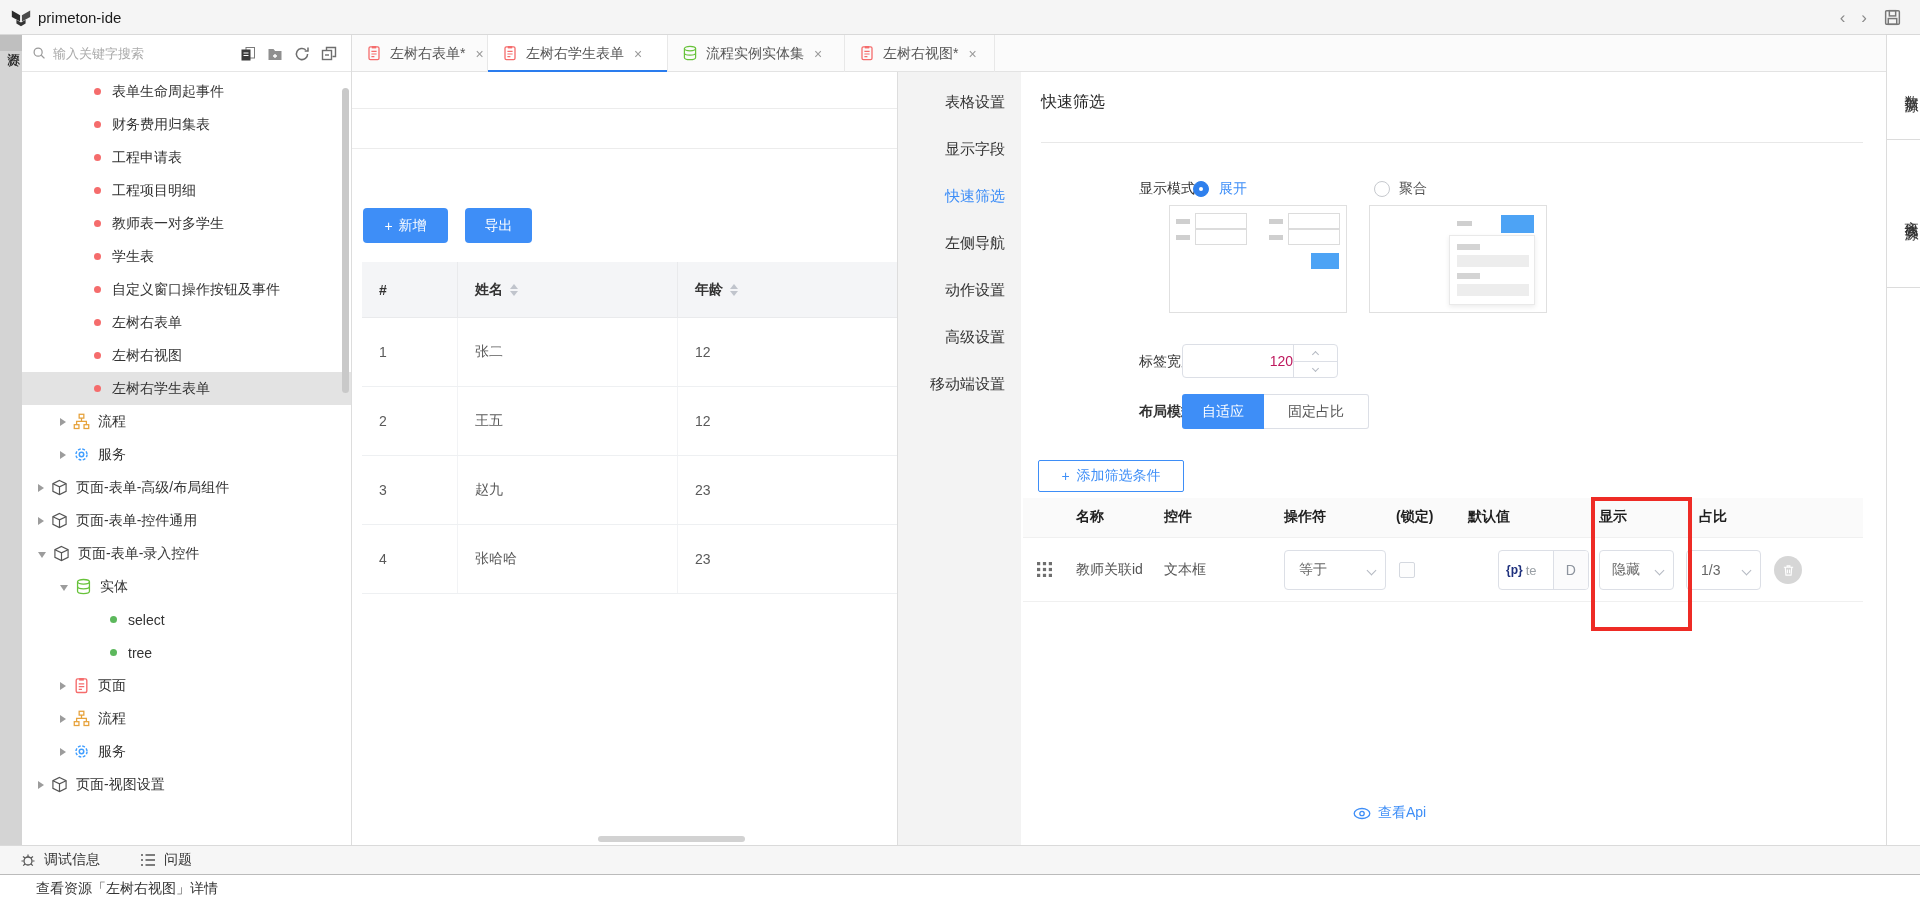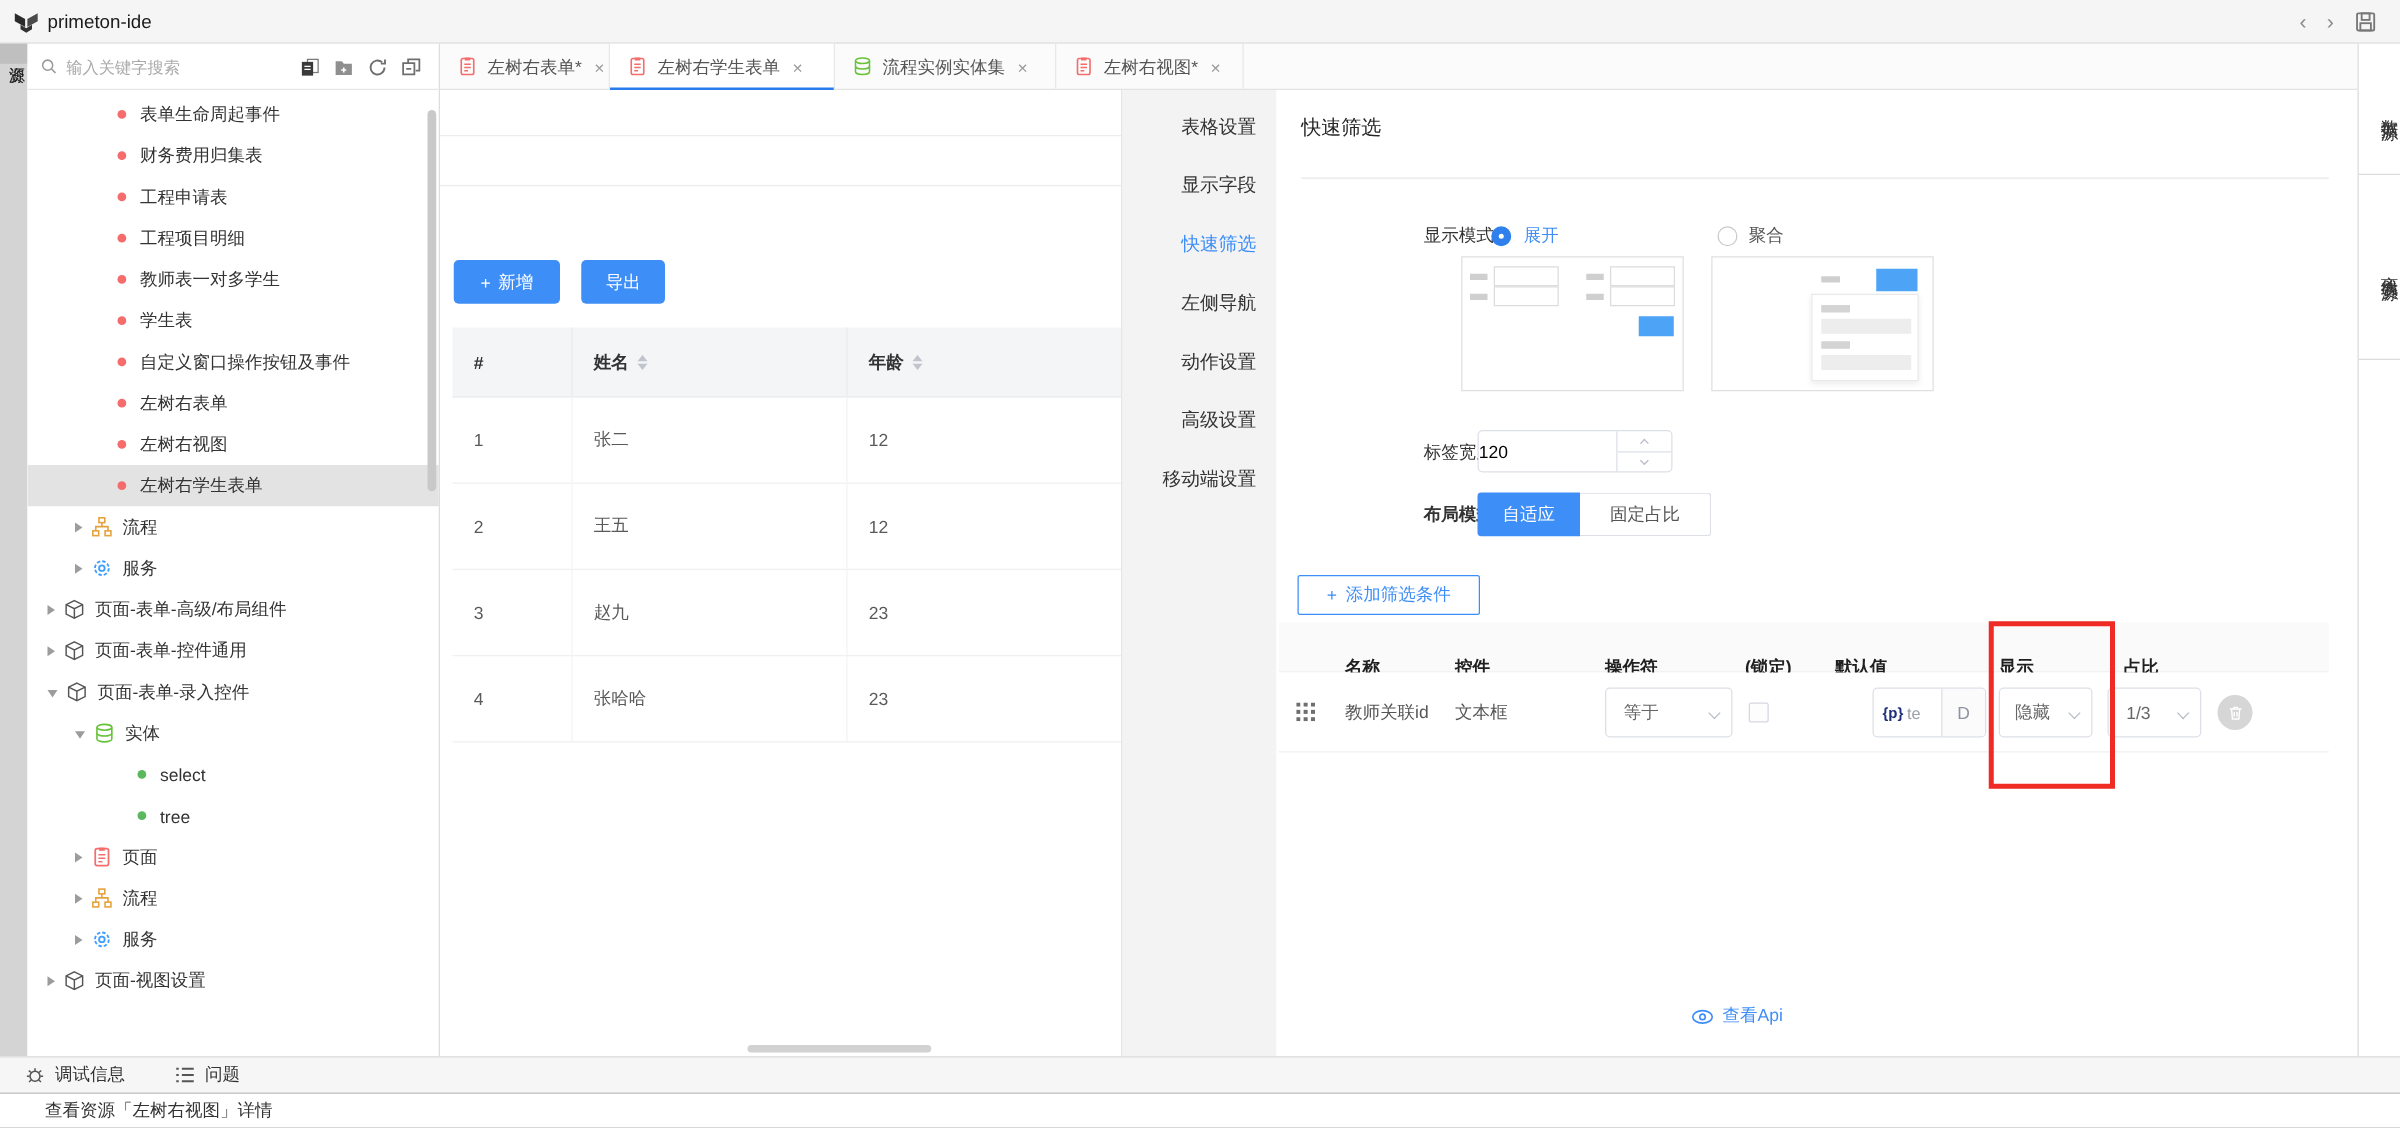--- a/index.html
+++ b/index.html
@@ -76,34 +76,34 @@
   .radio.sel { background:#2f80ed; border-color:#2f80ed; }
   .radio.sel::after { content:''; position:absolute; left:5px; top:5px; width:4px; height:4px; border-radius:50%; background:#fff; }
   .radio-lbl { position:absolute; white-space:nowrap; }
   .pcard { position:absolute; width:178px; height:108px; border:1px solid #e0e0e0; background:#fff; }
   .bar { position:absolute; background:#cfcfcf; }
   .mini-input { position:absolute; border:1px solid #dcdcdc; background:#fff; }
   .mini-btn { position:absolute; background:#4da3f5; }
   .drop-panel { position:absolute; border:1px solid #e9e9e9; background:#fff; box-shadow:0 2px 5px rgba(0,0,0,.08); }
   .bar.lg { background:#ededed; }
   .num-input { position:absolute; left:161px; width:156px; height:34px; border:1px solid #dcdfe6; border-radius:4px; background:#fff; }
-  .num-val { position:absolute; left:0; top:0; width:110px; height:32px; border:none; outline:none; text-align:left; font-size:14px; color:#000000; background:transparent; font-family:"Liberation Sans",sans-serif; }
+  .num-val { position:absolute; left:0; top:0; width:110px; height:32px; border:none; outline:none; text-align:right; font-size:14px; color:#be185d; background:transparent; font-family:"Liberation Sans",sans-serif; }
   .spin { position:absolute; right:0; top:0; width:44px; height:32px; border-left:1px solid #dcdfe6; }
   .spin .half { height:16px; display:flex; align-items:center; justify-content:center; }
   .spin .half + .half { border-top:1px solid #dcdfe6; }
   .chev { width:7px; height:7px; border-right:1.5px solid #b4b9c2; border-bottom:1.5px solid #b4b9c2; transform:rotate(45deg); }
   .chev.up { transform:rotate(-135deg); margin-top:4px; }
   .chev.sm { width:5px; height:5px; }
   .seg { position:absolute; height:35px; display:flex; align-items:center; justify-content:center; font-size:14px; cursor:pointer; }
   .seg.on { background:#3e8ef7; color:#fff; border-radius:3px 0 0 3px; }
   .seg.off { background:#fff; color:#555; border:1px solid #dcdfe6; border-left:none; border-radius:0 3px 3px 0; }
   .add-btn { position:absolute; left:17px; top:388px; width:146px; height:32px; background:#fff; border:1px solid #3e8ef7; border-radius:2px; color:#3e8ef7; font-size:14px; display:flex; align-items:center; justify-content:center; gap:7px; cursor:pointer; }
   .ftable { position:absolute; left:2px; top:426px; width:840px; }
   .fhead { position:relative; height:40px; background:#fafafa; border-bottom:1px solid #f0f0f0; font-weight:bold; color:#1f1f1f; }
-  .fhead span { position:absolute; top:27px; white-space:nowrap; }
+  .fhead span { position:absolute; top:10px; white-space:nowrap; }
   .frow { position:relative; height:64px; border-bottom:1px solid #f0f0f0; background:#fff; }
   .ftext { position:absolute; top:23px; color:#555; white-space:nowrap; }
   .fselect { position:absolute; top:12px; height:40px; border:1px solid #dcdfe6; border-radius:4px; background:#fff; display:flex; align-items:center; justify-content:space-between; padding:0 10px 0 14px; color:#666; cursor:pointer; }
   .fcheck { position:absolute; left:376px; top:24px; width:16px; height:16px; border:1px solid #d4d8df; border-radius:2px; background:#fdfdfd; cursor:pointer; }
   .defgroup { position:absolute; left:475px; top:12px; width:91px; height:40px; border:1px solid #dcdfe6; border-radius:4px; background:#fff; display:flex; overflow:hidden; }
   .defleft { width:55px; display:flex; align-items:center; padding-left:7px; gap:3px; overflow:hidden; }
   .deftag { font-weight:bold; font-size:12px; color:#1d2f7c; }
   .deftxt { font-size:13px; color:#9aa0a6; }
   .defbtn { width:36px; border-left:1px solid #dcdfe6; background:#fbfbfc; color:#8d949e; display:flex; align-items:center; justify-content:center; }
   .trash { position:absolute; left:751px; top:18px; width:28px; height:28px; border-radius:50%; background:#d6d6d6; display:flex; align-items:center; justify-content:center; cursor:pointer; }

